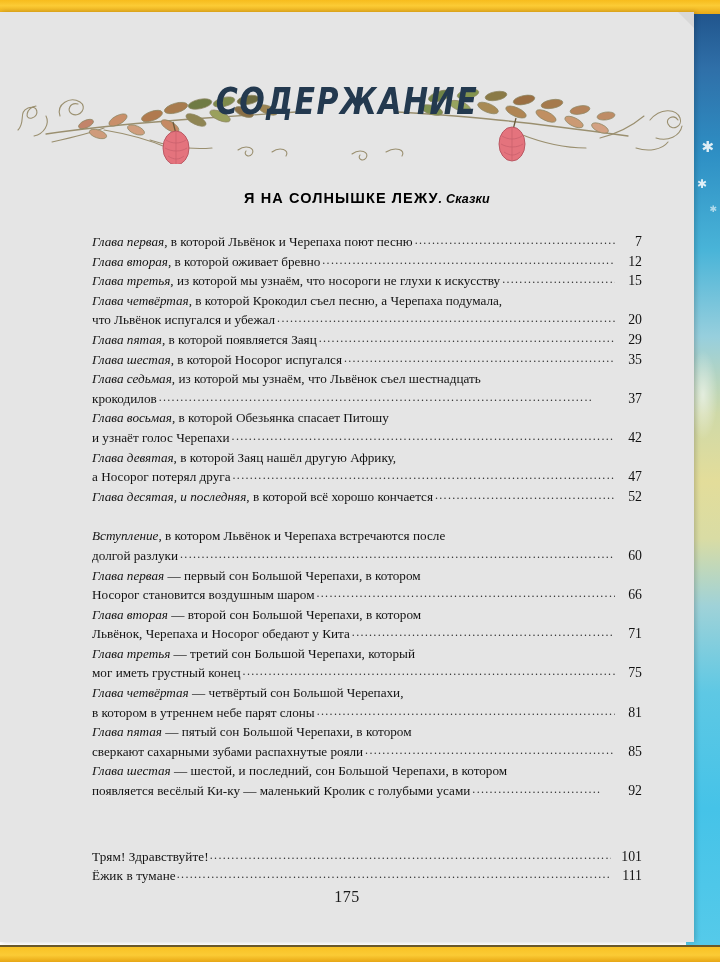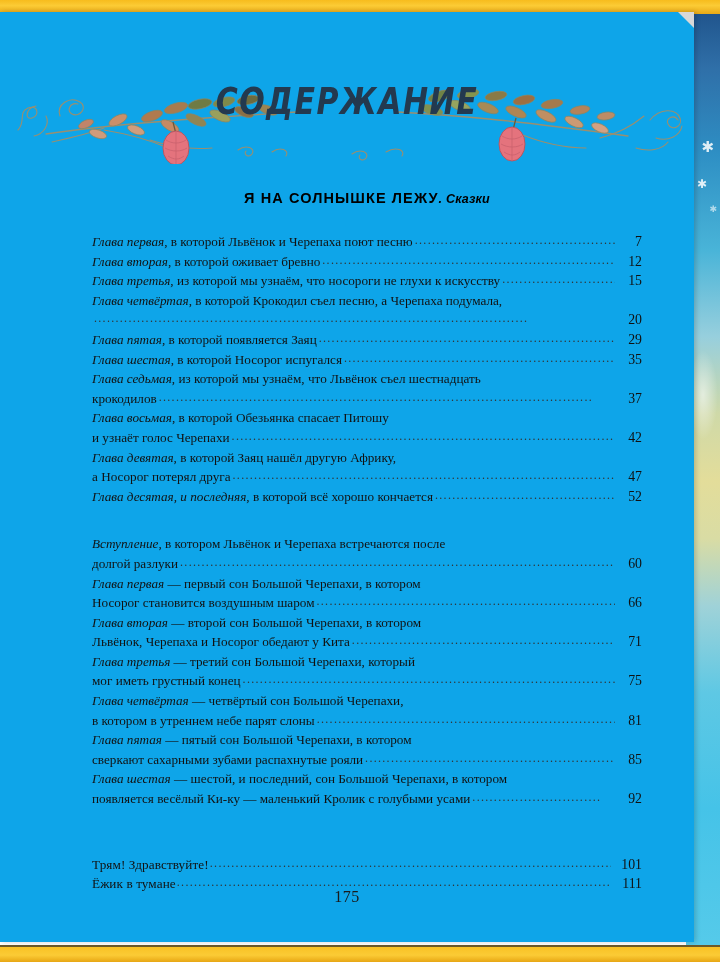--- a/index.html
+++ b/index.html
@@ -78,21 +78,21 @@
   .cover-band.bottom { bottom: 0; height: 17px;
     background: linear-gradient(to bottom, #6b5a2c 0 2px, #f8c225 2px, #fbcb35 60%, #e7a614); }
 
   
   #page {
     position: absolute;
     left: 0;
     top: 12px;
     width: 694px;
     height: 930px;
-    background: #0ea5e9;
+    background: #e5e5e5;
     box-shadow: 2px 0 5px rgba(0,0,0,.18);
   }
   .page-corner {
     position: absolute;
     right: 0;
     top: 0;
     width: 0; height: 0;
     border-top: 16px solid #d8d8d8;
     border-left: 16px solid transparent;
   }
@@ -150,21 +150,21 @@
   }
   .section-heading .kind {
     font-weight: bold;
     font-style: italic;
     font-size: 12.5px;
     letter-spacing: .2px;
   }
   .section-heading.second { margin-top: 0; }
 
   .entry-group { margin-bottom: 0; }
-  .entry-group.block-gap { margin-top: 28px; }
+  .entry-group.block-gap { margin-top: 20px; }
 
   .toc-entry {
     position: relative;
     font-size: 13.2px;
     line-height: 19.6px;
     color: #121212;
     margin-bottom: 0;
   }
 
   
@@ -348,20 +348,21 @@
               </div>
           </div>
 
           <div class="toc-entry">
             <div class="line no-leader">
                 <span class="txt"><i>Глава четвёртая</i><span>, в которой Крокодил съел песню, а Черепаха подумала,</span></span>
                 <span class="leader">.....</span>
                 <span class="pg"></span>
               </div>
             <div class="line cont">
+                <span class="txt"><span>что Львёнок испугался и убежал</span></span>
                 <span class="leader">.....................................................................................................</span>
                 <span class="pg">20</span>
               </div>
           </div>
 
           <div class="toc-entry">
             <div class="line">
                 <span class="txt"><i>Глава пятая</i><span>, в которой появляется Заяц</span></span>
                 <span class="leader">.....................................................................................................</span>
                 <span class="pg">29</span>

